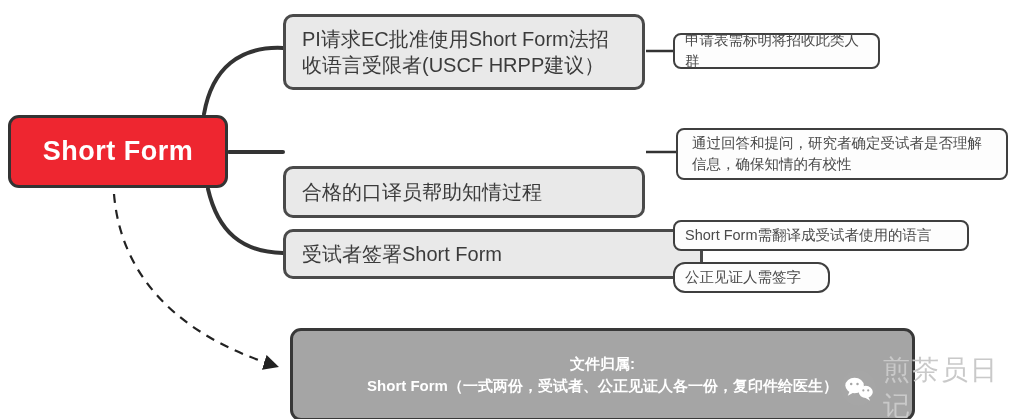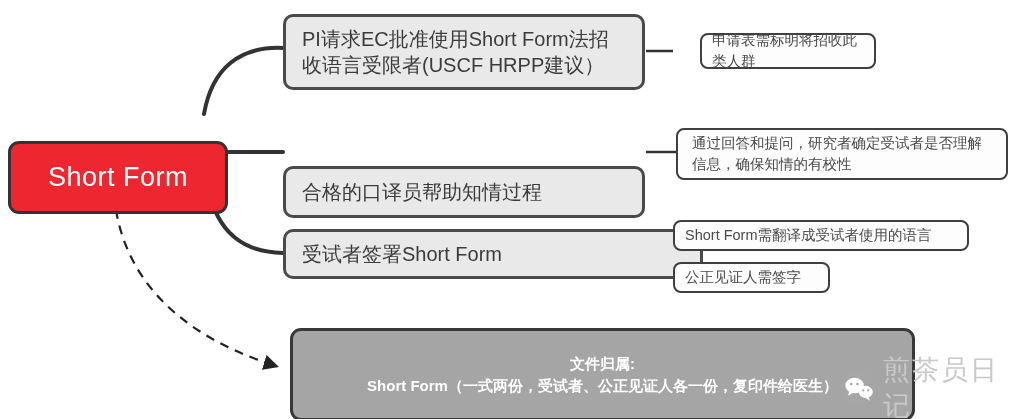--- a/index.html
+++ b/index.html
@@ -3,37 +3,37 @@
 <meta charset="utf-8">
 <style>
   html,body{margin:0;padding:0;background:#ffffff;}
   body{font-family:"Liberation Sans","DejaVu Sans",sans-serif;}
   .canvas{position:relative;width:1024px;height:419px;background:#fff;overflow:hidden;}
   svg.wires{position:absolute;left:0;top:0;z-index:1;}
   .node{position:absolute;box-sizing:border-box;z-index:2;display:flex;align-items:center;}
   .root-node{
     left:8px;top:115px;width:220px;height:73px;
     background:#ee2630;border:3px solid #333;border-radius:11px;
-    justify-content:center;color:#fff;font-size:27px;font-weight:normal;letter-spacing:.5px;margin-top:26px;
+    justify-content:center;color:#fff;font-size:27px;font-weight:bold;letter-spacing:.5px;
   }
   .branch-node{
     background:#e9e9e9;border:3px solid #4a4a4a;border-radius:10px;
     color:#3b3b3b;font-size:20px;padding:12px 16px;line-height:1.32;
   }
   .branch-1{left:283px;top:14px;width:362px;height:76px;}
   .branch-2{left:283px;top:127px;width:362px;height:52px;margin-top:39px;}
   .branch-3{left:283px;top:229px;width:420px;height:50px;}
   .leaf-node{
     background:#fdfdfd;border:2px solid #3f3f3f;border-radius:8px;
     color:#4a4a4a;font-size:14.5px;padding:0 10px;line-height:1.45;
   }
-  .leaf-1a{left:700px;top:33px;width:176px;height:36px;}
+  .leaf-1a{left:673px;top:33px;width:207px;height:36px;}
   .leaf-2a{left:676px;top:128px;width:332px;height:52px;padding-left:14px;}
   .leaf-3a{left:673px;top:220px;width:296px;height:31px;}
-  .leaf-3b{left:673px;top:262px;width:157px;height:31px;}
+  .leaf-3b{left:673px;top:262px;width:157px;height:31px;border-radius:12px;}
   .footer-node{
     left:290px;top:318px;width:625px;height:93px;
     background:#a5a5a5;border:3px solid #383838;border-radius:11px;
     color:#ffffff;font-weight:bold;font-size:15px;line-height:22px;
     flex-direction:column;justify-content:center;margin-top:10px;
   }
   .footer-node div{white-space:nowrap;}
   .watermark{
     position:absolute;left:840px;top:352px;z-index:3;display:flex;align-items:center;
     color:#c9c9c9;font-size:27px;letter-spacing:2px;

